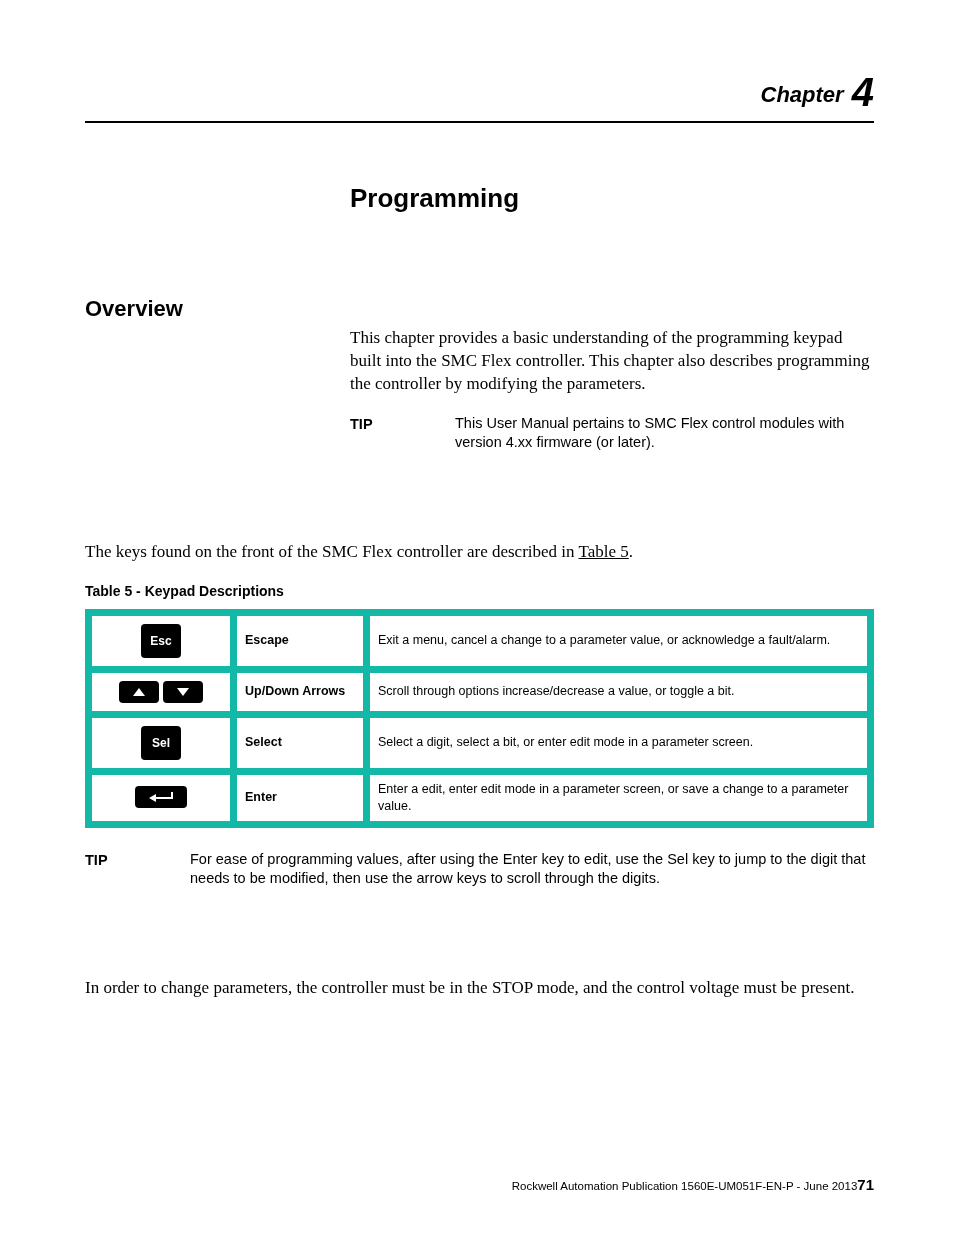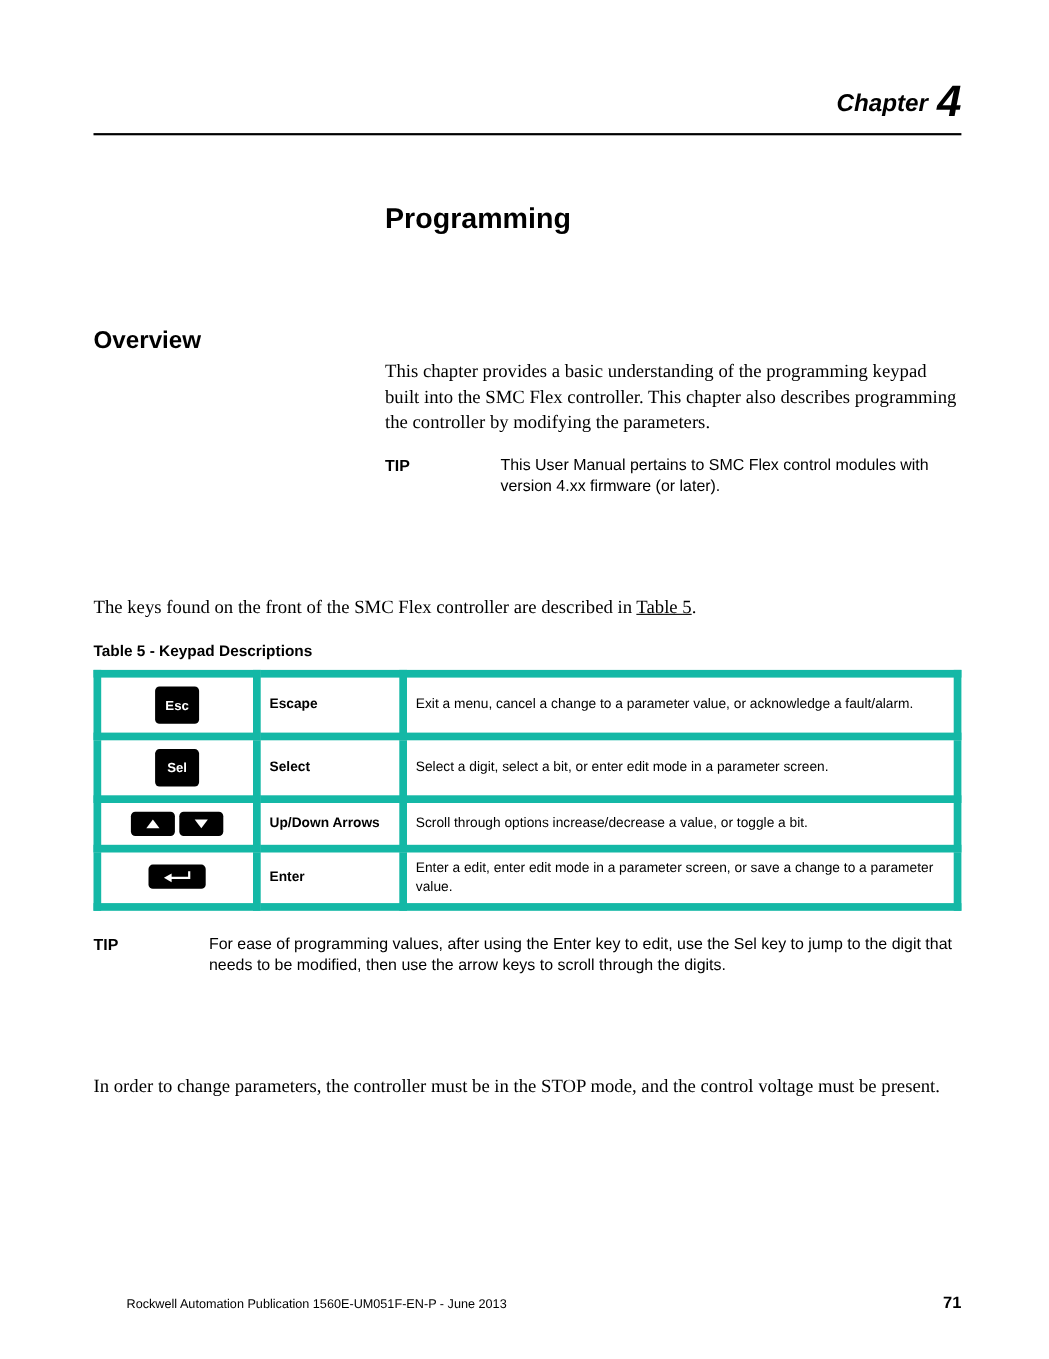--- a/index.html
+++ b/index.html
@@ -151,21 +151,21 @@
     position: absolute;
     bottom: 42px;
     left: 85px;
     right: 80px;
     font-family: "Helvetica Neue", Arial, sans-serif;
     font-size: 11.5px;
     display: flex;
     justify-content: space-between;
     align-items: baseline;
   }
-  .footer .pub { flex: 1; text-align: left; margin-top: 32px; }
+  .footer .pub { flex: 1; text-align: right; margin-top: 32px; }
   .footer .pg { font-weight: 700; font-size: 15px; }
 </style>
 </head>
 <body>
 
 <div class="page">
 
   <div class="chapter-heading">
     <span>Chapter</span>
     <span class="num">4</span>
@@ -194,27 +194,20 @@
       <div class="table-caption">Table 5 - Keypad Descriptions</div>
 
       <table class="keypad">
         <tbody>
             <tr>
           <td class="keycell">
             <span class="keybtn">Esc</span>
           </td>
           <td class="namecell">Escape</td>
           <td>Exit a menu, cancel a change to a parameter value, or acknowledge a fault/alarm.</td>
-        </tr>
-        <tr>
-          <td class="keycell">
-            <span class="keybtn">Sel</span>
-          </td>
-          <td class="namecell">Select</td>
-          <td>Select a digit, select a bit, or enter edit mode in a parameter screen.</td>
         </tr>
         <tr>
           <td class="keycell">
             <span class="keypair">
               <span class="keybtn arrowbtn">
                 <svg class="icon" width="14" height="10" viewBox="0 0 14 10">
                       <polygon points="7,1 13,9 1,9" fill="#fff"></polygon>
                     </svg>
               </span>
               <span class="keybtn arrowbtn">
@@ -222,20 +215,27 @@
                       <polygon points="1,1 13,1 7,9" fill="#fff"></polygon>
                     </svg>
               </span>
             </span>
           </td>
           <td class="namecell">Up/Down Arrows</td>
           <td>Scroll through options increase/decrease a value, or toggle a bit.</td>
         </tr>
         <tr>
           <td class="keycell">
+            <span class="keybtn">Sel</span>
+          </td>
+          <td class="namecell">Select</td>
+          <td>Select a digit, select a bit, or enter edit mode in a parameter screen.</td>
+        </tr>
+        <tr>
+          <td class="keycell">
             <span class="keybtn enterbtn">
               <svg class="icon" width="30" height="14" viewBox="0 0 30 14">
                 <polyline points="26,2 26,8 8,8" fill="none" stroke="#fff" stroke-width="2"></polyline>
                 <polygon points="10,4 10,12 3,8" fill="#fff"></polygon>
               </svg>
             </span>
           </td>
           <td class="namecell">Enter</td>
           <td>Enter a edit, enter edit mode in a parameter screen, or save a change to a parameter value.</td>
         </tr>

